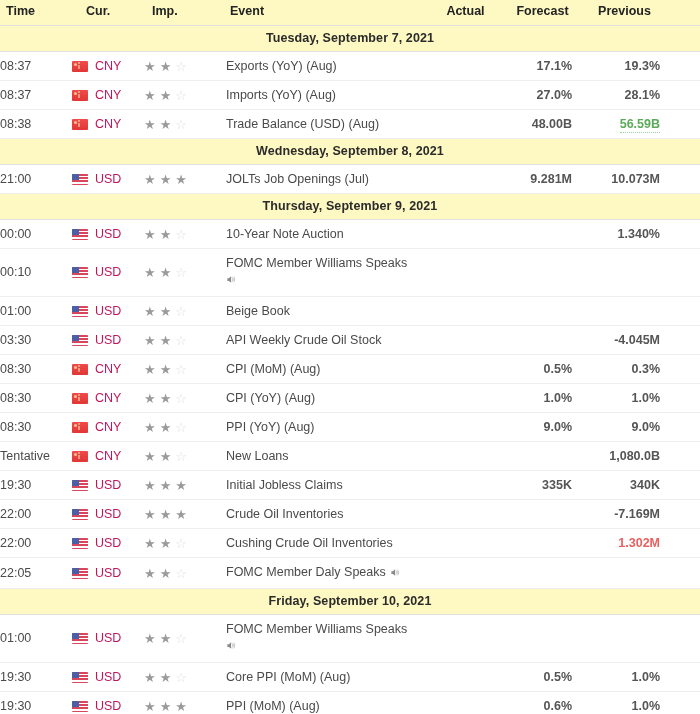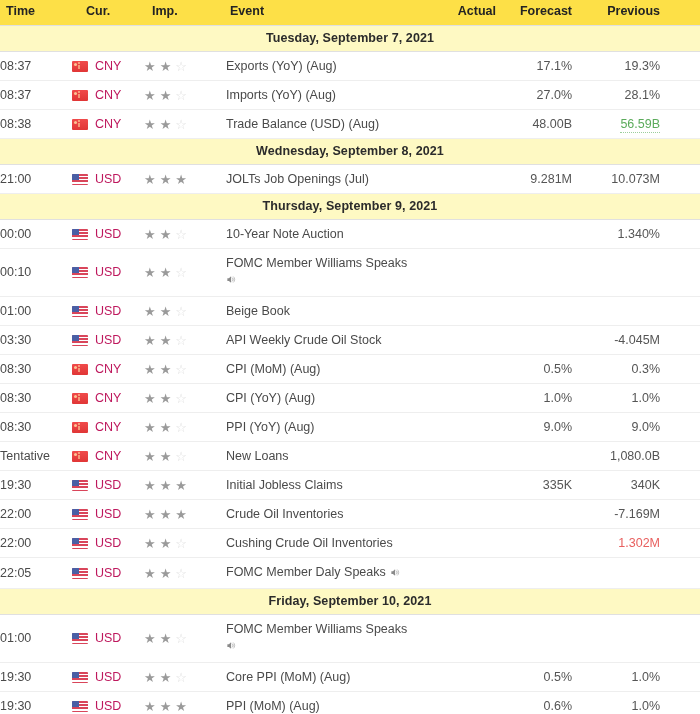--- a/index.html
+++ b/index.html
@@ -33,25 +33,25 @@
   col.c-prev  { width: 88px; }
   col.c-pad   { width: 40px; }
 
   
   thead th {
     font-size: 12.5px;
     font-weight: bold;
     color: #232323;
     text-align: left;
     padding: 4px 0 7px 17px;
-    background: #fde047;
+    background: #fef9c3;
     border-bottom: 1px solid #e0e0e0;
     white-space: nowrap;
   }
-  thead th.num { text-align: right; padding-right: 0; }
+  thead th.num { text-align: center; padding-right: 0; }
   thead th.h-time  { padding-left: 6px; }
   thead th.h-cur   { padding-left: 14px; }
   thead th.h-imp   { padding-left: 8px; }
   thead th.h-event { padding-left: 4px; }
 
   
   tr.date-row td {
     background: #fef9c3;
     border-top: 1px solid #e0e0e0;
     border-bottom: 1px solid #e0e0e0;
@@ -72,21 +72,21 @@
     vertical-align: middle;
     background: #ffffff;
     white-space: nowrap;
   }
   tr.event-row.tall td { padding: 7px 0 8px 0; }
 
   td.time  { padding-left: 6px; color: #444; margin-top: 28px; }
   td.cur   { padding-left: 10px; }
   td.imp   { padding-left: 6px; }
   td.event { padding-left: 4px; color: #555; white-space: normal; }
-  td.num   { text-align: right; color: #555; }
+  td.num   { text-align: right; color: #555; font-weight: bold; }
 
   
   .cur-wrap {
     display: flex;
     align-items: center;
     gap: 7px;
   }
   .cur-code { font-size: 12.5px; color: #be185d; }
 
   .flag {

